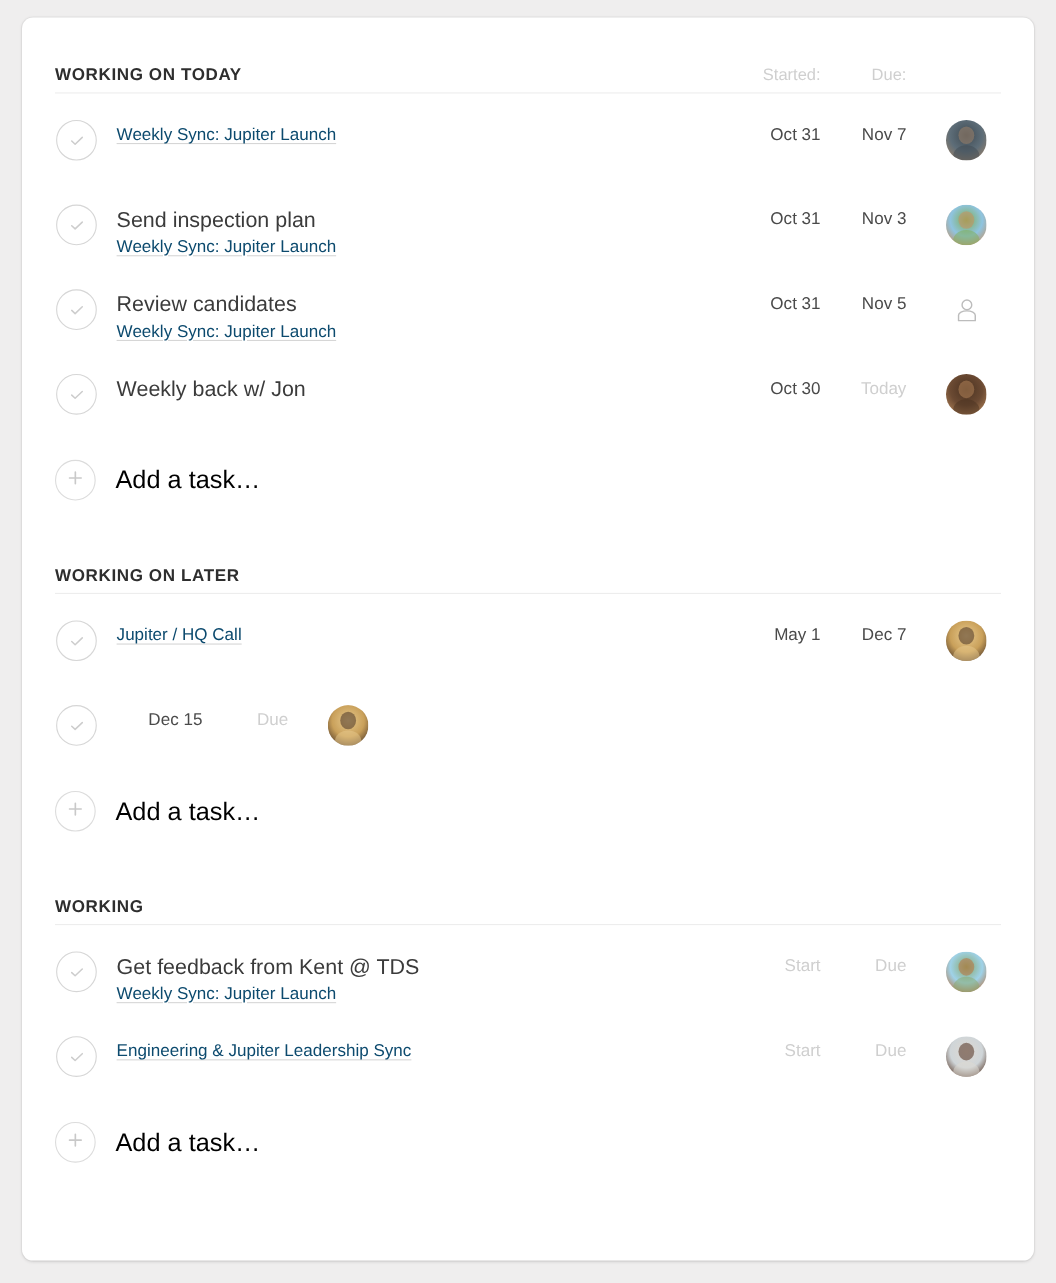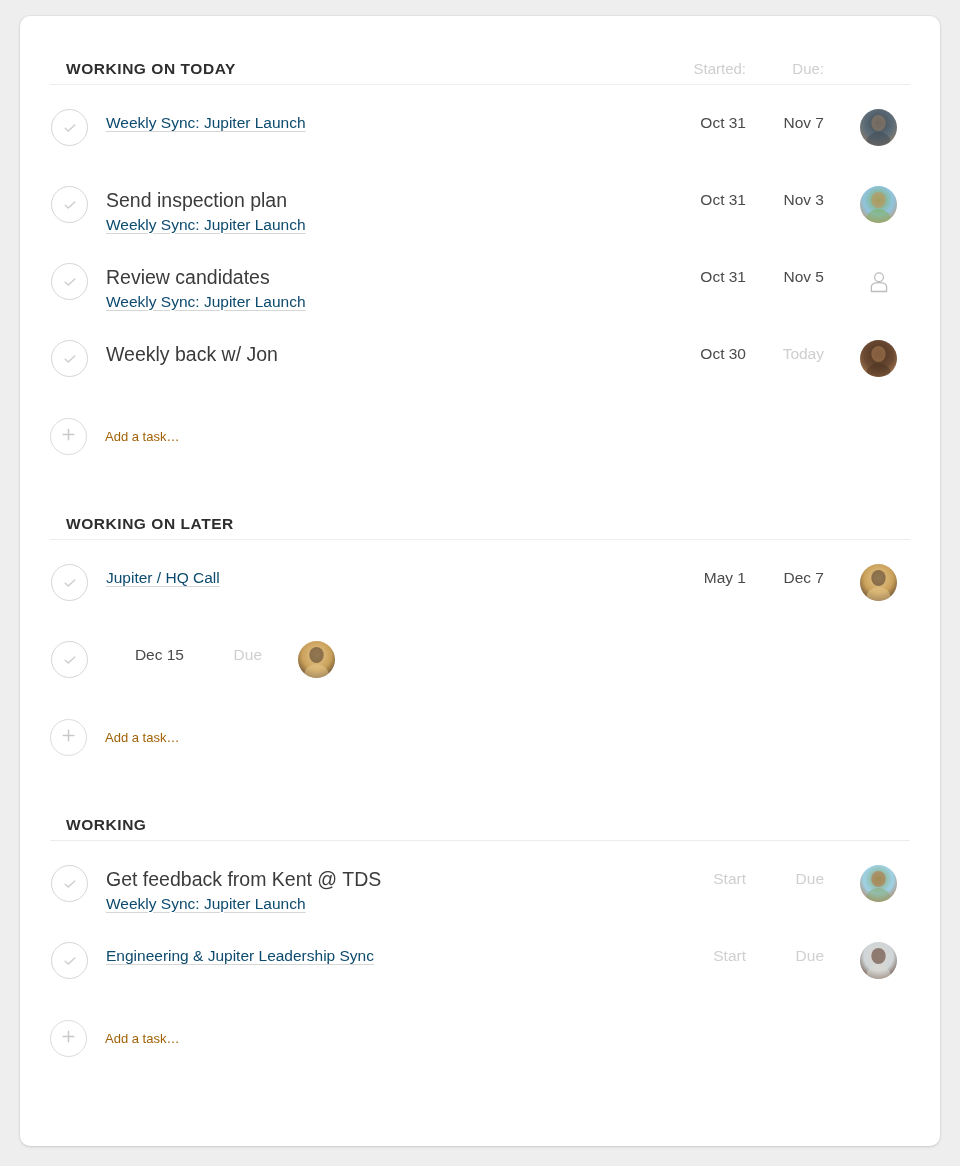--- a/index.html
+++ b/index.html
@@ -32,21 +32,21 @@
   .section { margin-bottom: 42px; }
   .section:last-child { margin-bottom: 0; }
 
   .section-head {
     position: relative;
     height: 38px;
   }
 
   .section-title {
     position: absolute;
-    left: 16px;
+    left: 0;
     bottom: 6px;
     font-size: 15.5px;
     font-weight: bold;
     letter-spacing: 0.55px;
     color: #2e2e2e;
   }
 
   .head-cols {
     position: absolute;
     right: 0;
@@ -192,22 +192,22 @@
     border: 1.3px solid #dcdcdc;
     border-radius: 50%;
     display: flex;
     align-items: center;
     justify-content: center;
     background: transparent;
     cursor: pointer;
   }
   .add-label {
     padding-left: 18px;
-    font-size: 13px;
-    color: #a16207;
+    font-size: 23px;
+    color: #000000;
     cursor: text;
   }
 </style>
 </head>
 <body>
 
 <div class="card">
   <div class="card-inner" id="sections-root">
       <div class="section">
         <div class="section-head">

